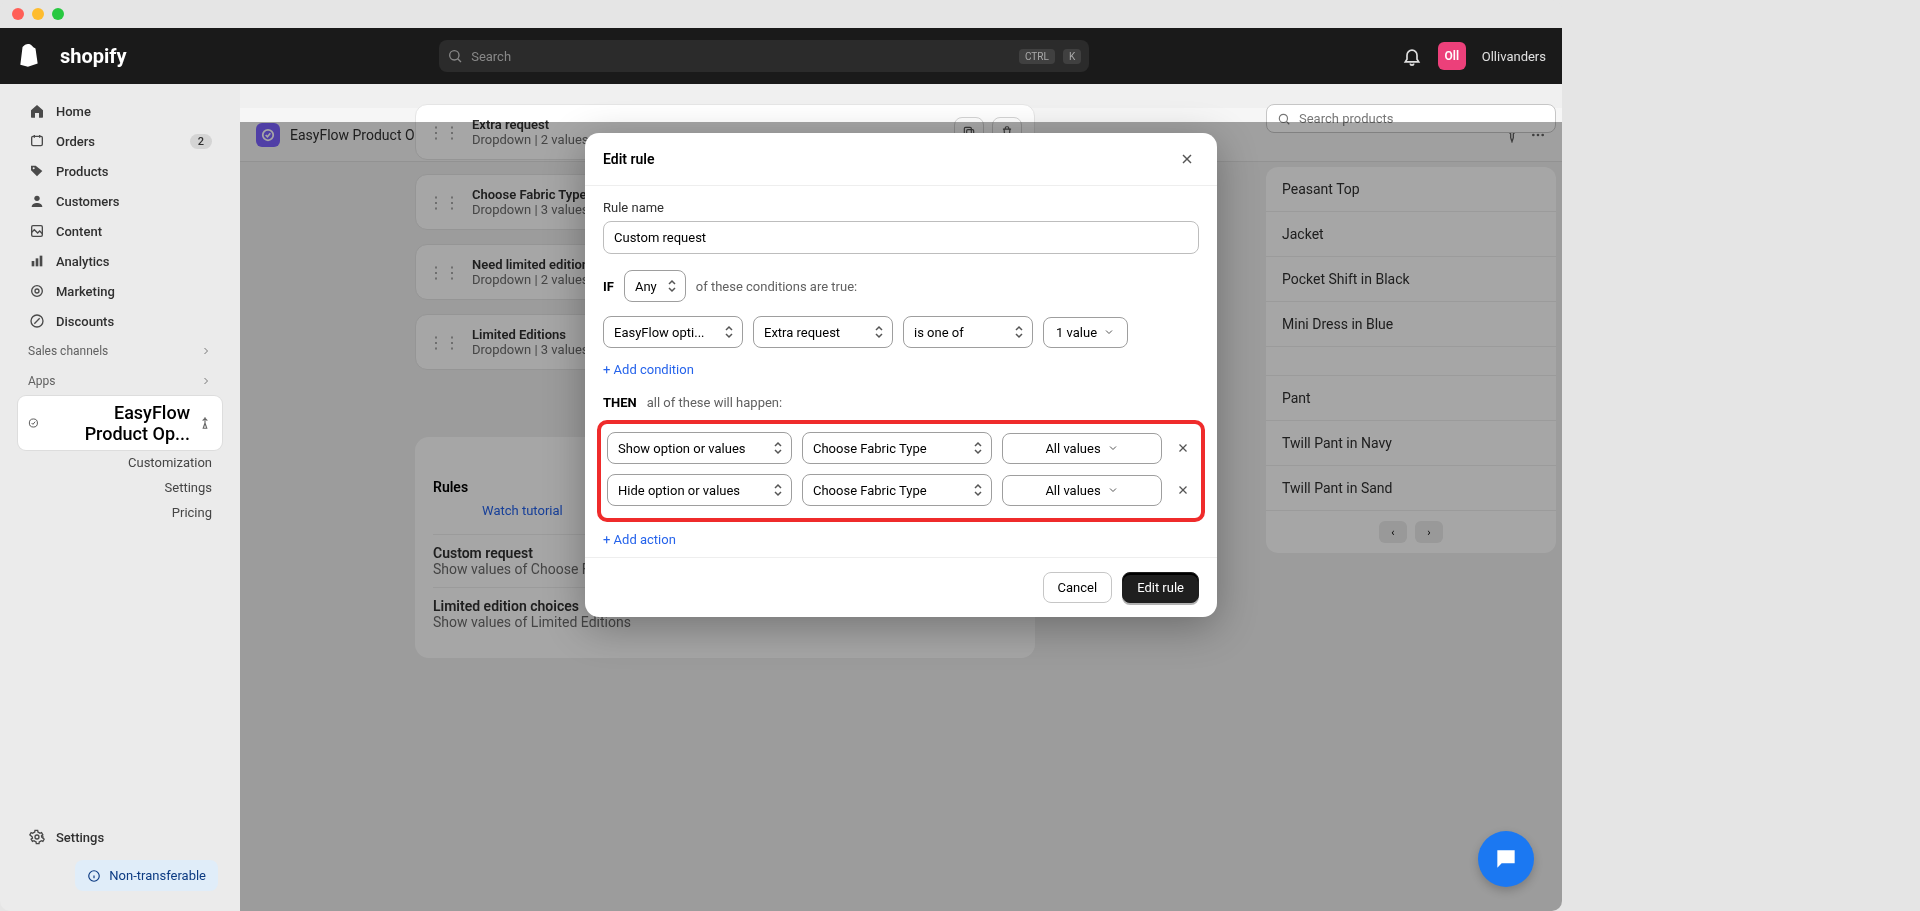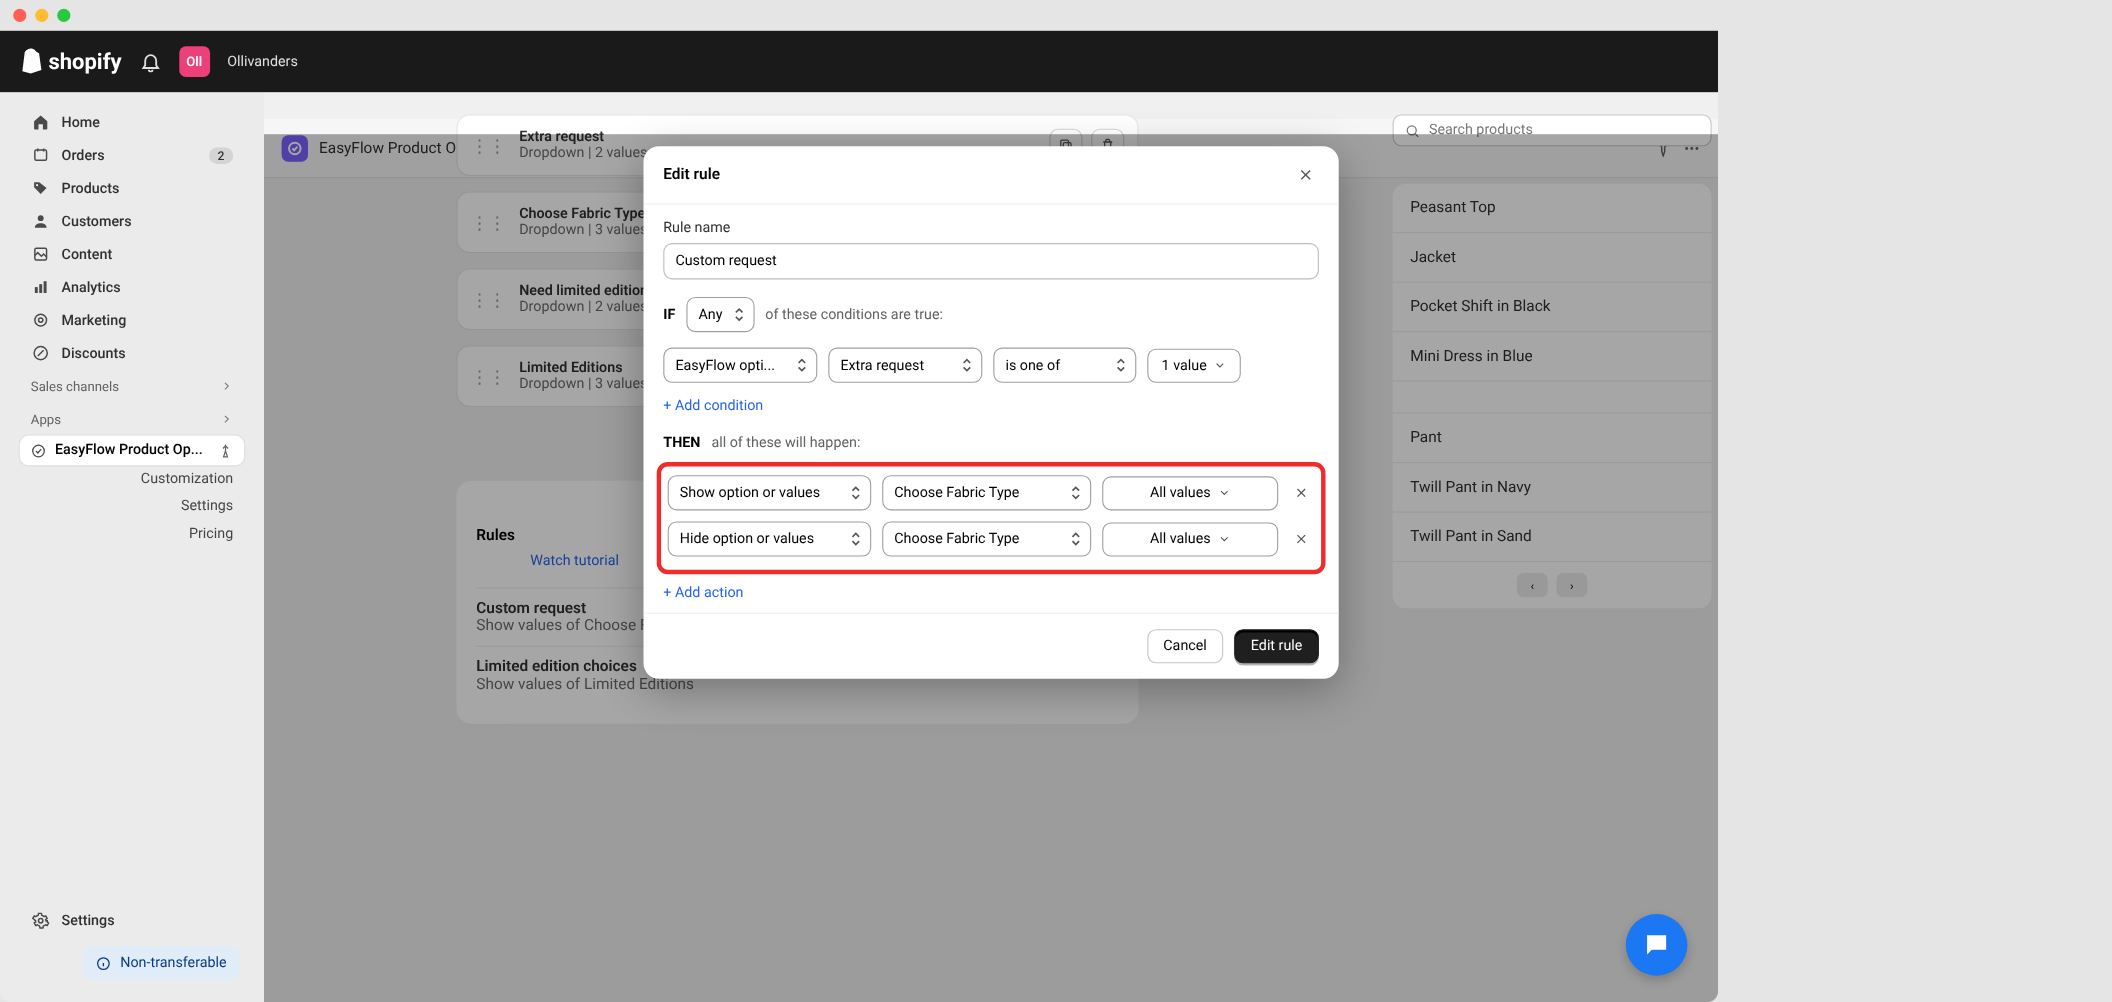--- a/index.html
+++ b/index.html
@@ -6,38 +6,38 @@
     body { background: #e5e5e5; width: 1562px; height: 911px; transform-origin: top left; }
 
     .mac-window { background: #e5e5e5; border-radius: 10px; overflow: hidden; width: 100%; height: 100%; position: relative; }
     .mac-titlebar { height: 28px; display: flex; align-items: center; padding-left: 12px; gap: 8px; }
     .mac-dot { width: 12px; height: 12px; border-radius: 50%; }
     .mac-red { background: #ff5f57; }
     .mac-yellow { background: #febc2e; }
     .mac-green { background: #28c840; }
 
     .topbar { background: #1a1a1a; height: 56px; display: flex; align-items: center; padding: 0 16px; gap: 16px; }
-    .logo { display: flex; align-items: center; gap: 2px; color: #fff; font-weight: 700; font-size: 20px; }
+    .logo { display: flex; align-items: center; gap: 18px; color: #fff; font-weight: 700; font-size: 20px; }
     .logo-icon { width: 26px; height: 26px; }
     .search-wrap { flex: 1; display: flex; justify-content: center; }
     .search-box { background: #2b2b2b; width: 650px; height: 32px; border-radius: 8px; display: flex; align-items: center; padding: 0 8px; gap: 8px; color: #888; }
     .search-input { flex: 1; font-size: 13px; color: #888; }
     .kbd { background: #404040; color: #aaa; padding: 2px 6px; border-radius: 4px; font-size: 10px; }
     .topbar-right { display: flex; align-items: center; gap: 16px; }
     .avatar { background: #ec407a; color: #fff; width: 28px; height: 28px; border-radius: 6px; display: flex; align-items: center; justify-content: center; font-size: 12px; font-weight: 600; }
     .user-name { color: #e0e0e0; font-size: 13px; }
 
     .body-row { display: flex; height: calc(100% - 84px); }
     .sidebar { width: 240px; background: #ebebeb; padding: 12px 18px; display: flex; flex-direction: column; text-align: right; }
     .nav-item { display: flex; align-items: center; gap: 10px; padding: 6px 10px; border-radius: 8px; font-size: 13px; color: #303030; cursor: pointer; font-weight: 500; }
     .nav-item .icon { width: 18px; height: 18px; display: flex; align-items: center; justify-content: center; }
     .nav-badge { margin-left: auto; background: #d4d4d4; padding: 1px 8px; border-radius: 8px; font-size: 11px; }
     .nav-section { font-size: 12px; color: #616161; padding: 8px 10px; display: flex; justify-content: space-between; align-items: center; }
     .sub-item { padding: 5px 10px 5px 34px; font-size: 13px; color: #454545; cursor: pointer; }
-    .app-pill { background: #ffffff; border-radius: 8px; padding: 6px 10px; display: flex; align-items: center; gap: 8px; font-size: 13px; font-weight: 500; box-shadow: 0 0 0 1px rgba(0,0,0,0.06); }
+    .app-pill { background: #ffffff; border-radius: 8px; padding: 6px 10px; display: flex; align-items: center; gap: 8px; font-size: 18px; font-weight: 500; box-shadow: 0 0 0 1px rgba(0,0,0,0.06); }
     .pin-icon-wrap { margin-left: auto; color: #777; }
 
     .sidebar-bottom { margin-top: auto; }
     .badge-pill { background: #e0edf9; color: #0b3a82; padding: 8px 12px; border-radius: 8px; display: inline-flex; align-items: center; gap: 8px; font-size: 13px; margin: 8px 4px; }
 
     .main { flex: 1; background: #f0f0f0; position: relative; overflow: hidden; }
     .apptitle { background: #f6f6f6; height: 54px; display: flex; align-items: center; padding: 0 16px; gap: 10px; border-bottom: 1px solid #e0e0e0; margin-top: 24px; }
     .apptitle-icon { width: 24px; height: 24px; background: #7b61ff; border-radius: 6px; display: flex; align-items: center; justify-content: center; color: #fff; }
     .apptitle-text { font-size: 14px; color: #303030; }
     .apptitle-actions { margin-left: auto; display: flex; gap: 10px; color: #616161; }
@@ -107,20 +107,31 @@
     <div class="mac-dot mac-green"></div>
   </div>
 
   <div class="topbar">
     <div class="logo">
       <svg class="logo-icon" viewBox="0 0 24 24" fill="#fff">
           <path d="M16 4l2 1 2 14-9 3-7-2L6 4s2-3 5-3 4 2 5 3z"></path>
         </svg>
       <span>shopify</span>
     </div>
+    <div class="search-wrap">
+      <div class="search-box">
+        <svg width="16" height="16" viewBox="0 0 24 24" fill="none" stroke="#888" stroke-width="2">
+            <circle cx="11" cy="11" r="7"></circle>
+            <line x1="21" y1="21" x2="16" y2="16"></line>
+          </svg>
+        <div class="search-input">Search</div>
+        <span class="kbd">CTRL</span>
+        <span class="kbd">K</span>
+      </div>
+    </div>
     <div class="topbar-right">
       <svg width="20" height="20" viewBox="0 0 24 24" fill="none" stroke="#e0e0e0" stroke-width="2">
           <path d="M18 16v-5a6 6 0 10-12 0v5l-2 3h16l-2-3z"></path>
           <path d="M10 21a2 2 0 004 0"></path>
         </svg>
       <div class="avatar">Oll</div>
       <div class="user-name">Ollivanders</div>
     </div>
   </div>
 

